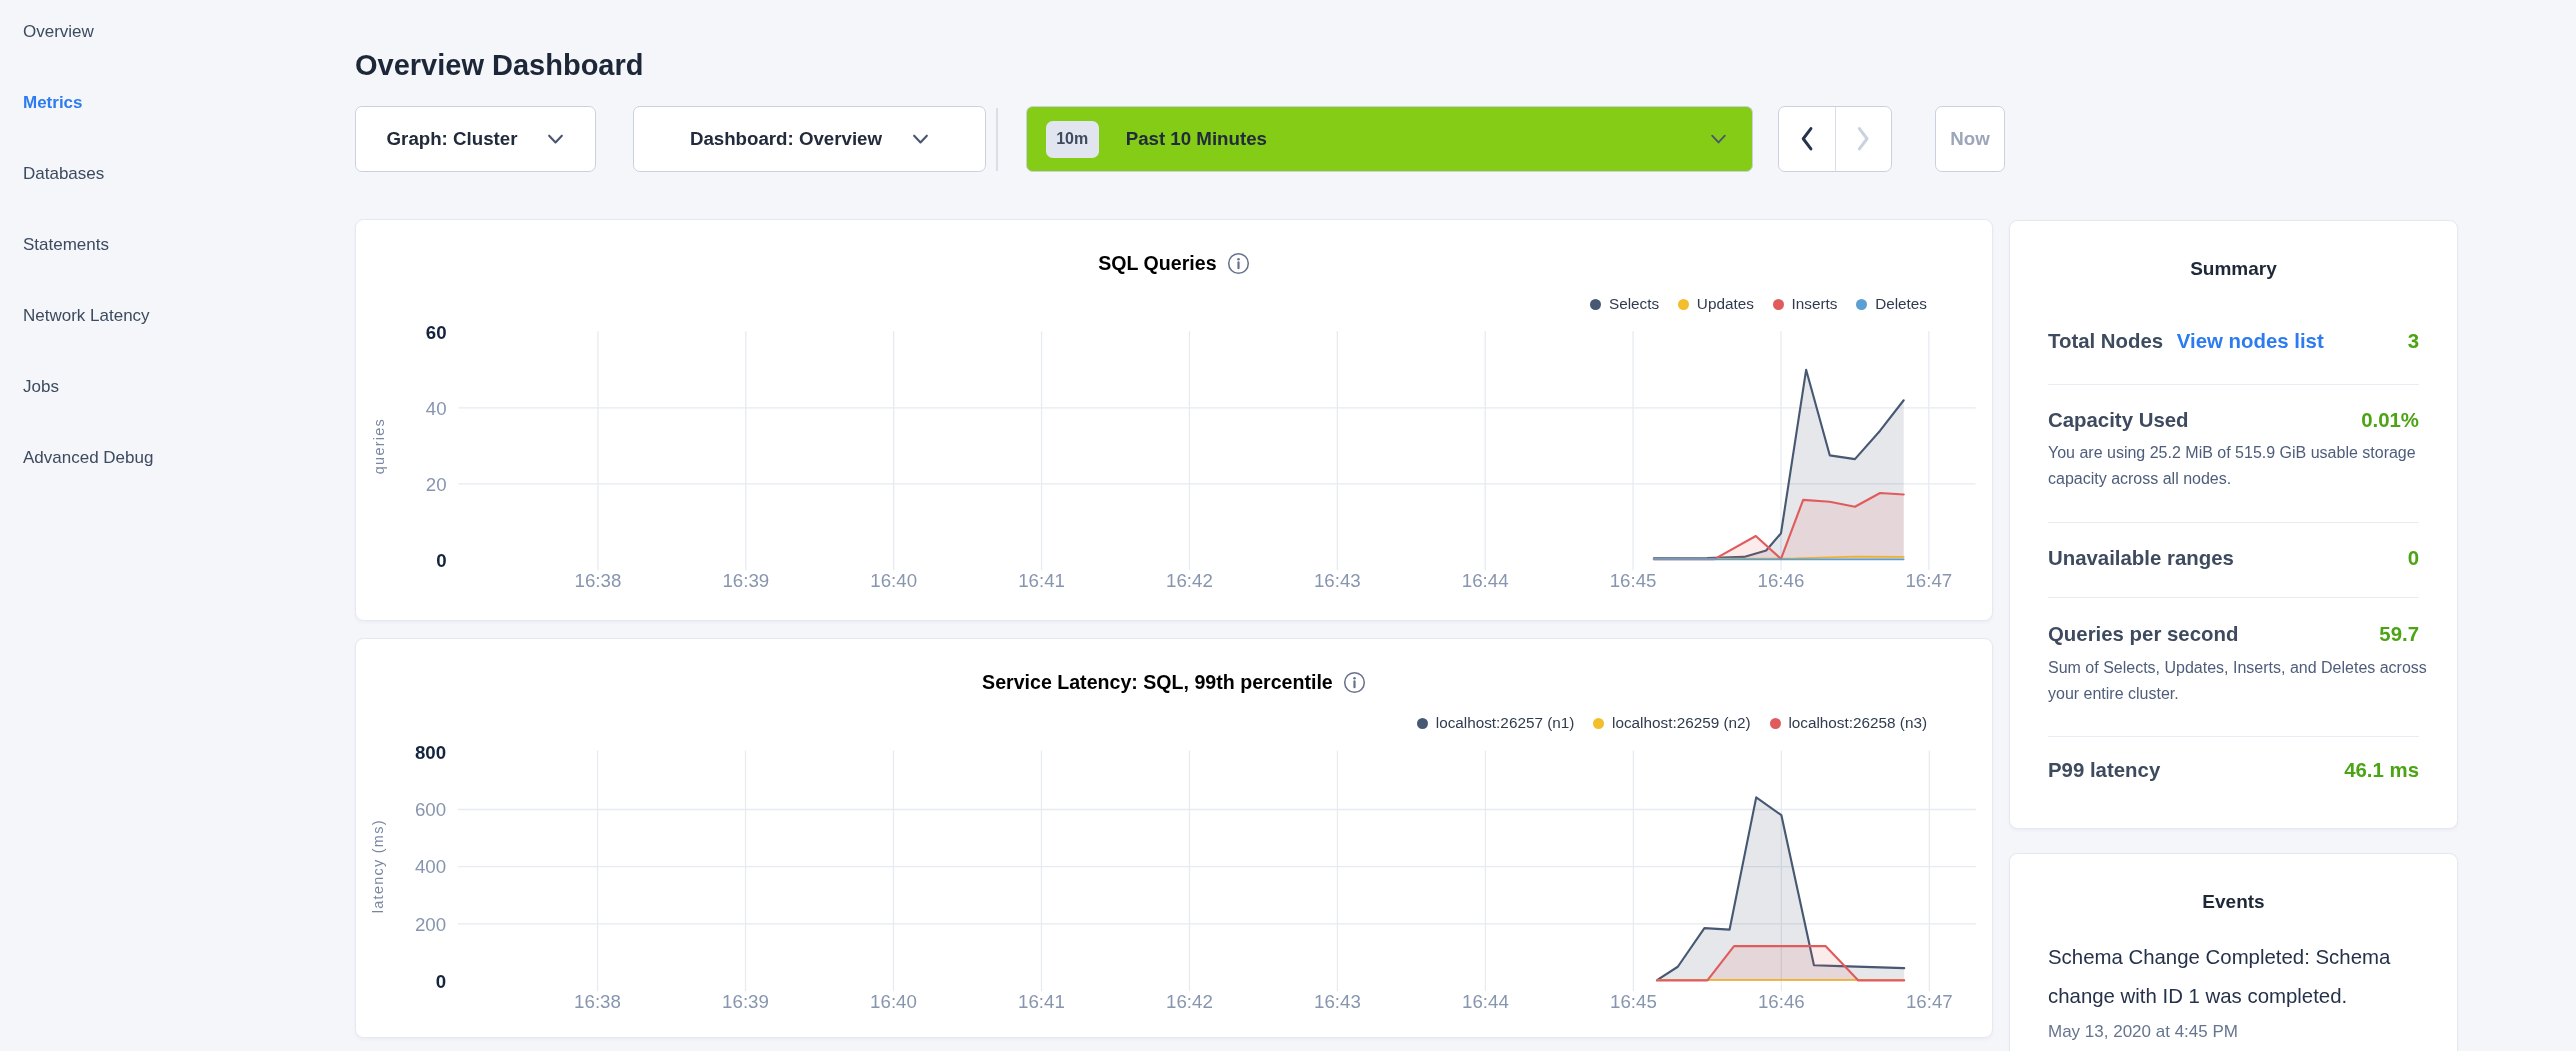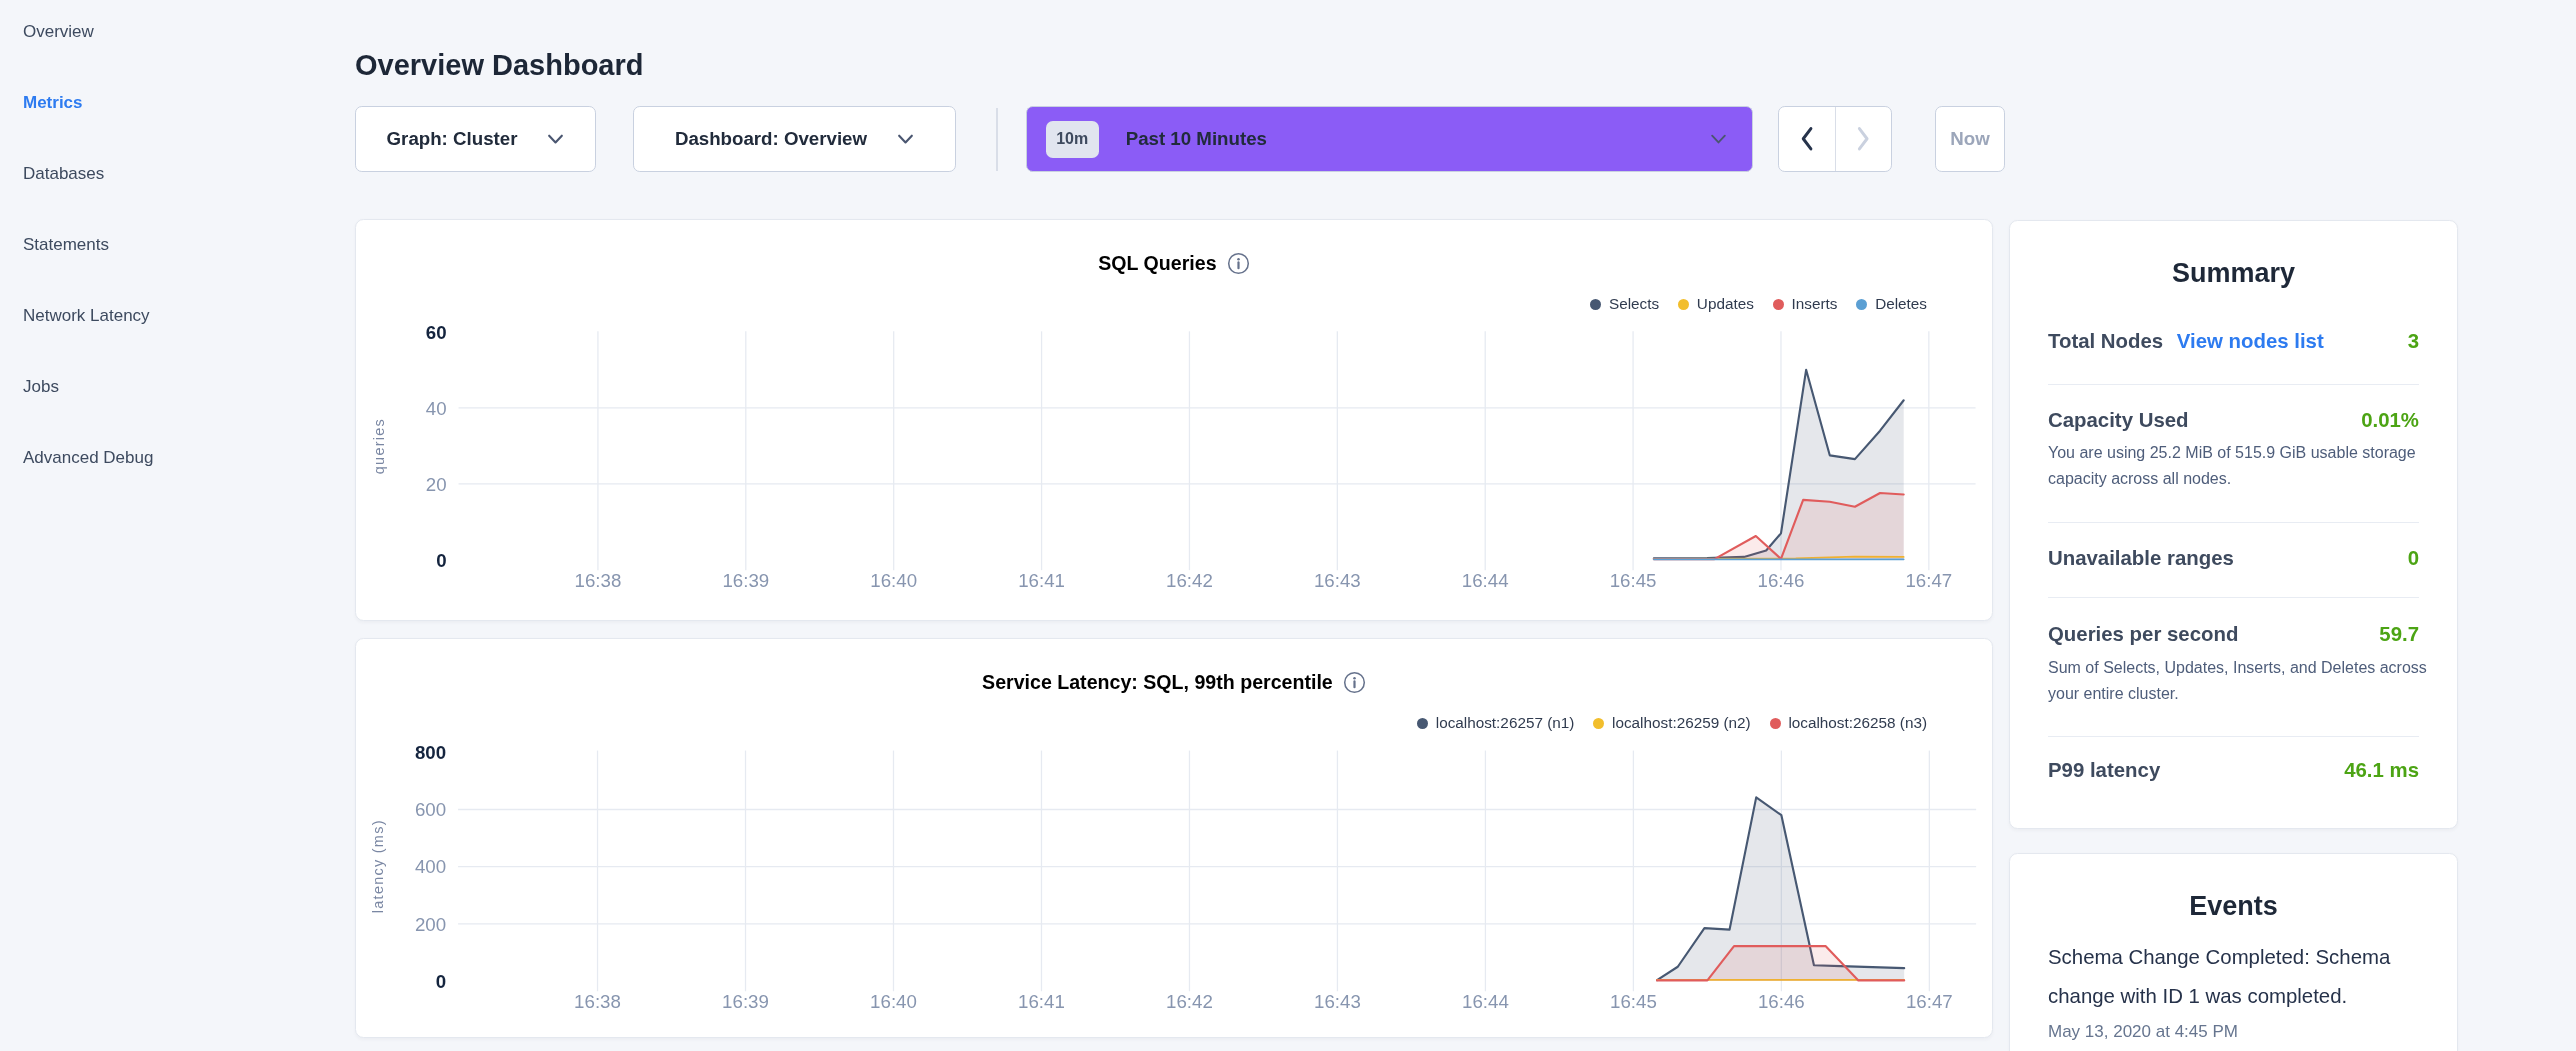--- a/index.html
+++ b/index.html
@@ -9,21 +9,21 @@
   .sidebar{position:absolute;left:23px;top:-3.4px;width:306px;}
   .side-item{height:71px;display:flex;align-items:center;font-size:17px;color:#3D4A5F;cursor:pointer;}
   .side-item.active{color:#2D7BF0;font-weight:700;}
   
   .page-title{position:absolute;left:355px;top:28px;font-size:29px;font-weight:700;color:#1D2737;line-height:37px;}
   
   .btn{position:absolute;top:106px;height:66px;background:#fff;border:1.3px solid #C9D1E0;border-radius:6.8px;
        box-sizing:border-box;display:flex;align-items:center;justify-content:center;gap:30px;cursor:pointer;}
   .btn .lbl{font-size:18.7px;font-weight:700;color:#212B3B;}
   .ctrl-divider{position:absolute;left:996px;top:108px;width:1.7px;height:63px;background:#D9DEE8;}
-  .time-box{position:absolute;left:1026px;top:106px;width:727px;height:66px;background:#8b5cf6;
+  .time-box{position:absolute;left:1026px;top:106px;width:727px;height:66px;background:#84cc16;
        border:1.3px solid #C9D1E0;border-radius:6.8px;box-sizing:border-box;display:flex;align-items:center;cursor:pointer;}
   .time-badge{margin-left:18.7px;width:53px;height:37px;background:#E1E5EF;border-radius:6.8px;
        display:flex;align-items:center;justify-content:center;font-size:16px;font-weight:700;color:#3E4A5E;}
   .time-label{margin-left:27px;font-size:18.7px;font-weight:700;color:#212B3B;}
   .time-chevron{margin-left:auto;margin-right:25.5px;}
   .arrow-group{position:absolute;left:1778px;top:106px;width:114px;height:66px;background:#fff;
        border:1.3px solid #C9D1E0;border-radius:6.8px;box-sizing:border-box;display:flex;}
   .arrow-cell{width:50%;display:flex;align-items:center;justify-content:center;cursor:pointer;}
   .arrow-cell.prev{border-right:1.3px solid #D9DEE8;}
   .now-btn{left:1935px;width:70px;}
@@ -36,21 +36,21 @@
   .chart-title{position:absolute;top:31px;left:0;right:0;display:flex;justify-content:center;align-items:center;gap:10.2px;}
   .chart-title .t{font-size:19.6px;font-weight:700;color:#000000;line-height:25.5px;}
   .legend{position:absolute;top:75px;right:65px;display:flex;align-items:center;gap:19px;text-align:right;}
   .legend .item{display:flex;align-items:center;gap:7.7px;}
   .legend .dot{width:11px;height:11px;border-radius:50%;}
   .legend .name{font-size:15.3px;color:#303B4F;}
   .chart-svg{position:absolute;left:0;top:0;}
   
   .summary-card{left:2009px;top:220px;width:449px;height:609px;}
   .events-card{left:2009px;top:853px;width:449px;height:281px;}
-  .panel-title{position:absolute;top:37px;left:0;right:0;text-align:center;font-size:27px;font-weight:700;color:#1E2838;}
+  .panel-title{position:absolute;top:37px;left:0;right:0;text-align:center;font-size:19px;font-weight:700;color:#1E2838;}
   .srow{position:absolute;left:38px;right:38px;display:flex;align-items:center;}
   .srow .lab{font-size:20.4px;font-weight:700;color:#3E4A5E;}
   .srow .link{font-size:20.4px;font-weight:700;color:#2D7BF0;margin-left:13.6px;cursor:pointer;}
   .srow .val{margin-left:auto;font-size:20.4px;font-weight:700;color:#4CA414;}
   .sdesc{position:absolute;left:38px;width:387px;font-size:16px;line-height:25.5px;color:#4E5D7A;}
   .sdivider{position:absolute;left:38px;right:38px;height:1.3px;background:#E8ECF3;}
   .event-msg{position:absolute;left:38px;top:84px;width:387px;font-size:20.4px;line-height:39px;color:#26324A;}
   .event-time{position:absolute;left:38px;top:168px;font-size:17px;color:#66758F;}
 </style>
 </head>
@@ -69,21 +69,21 @@
   </nav>
 
   <h1 class="page-title">Overview Dashboard</h1>
 
   <div class="btn" style="left:355px;width:241px;">
     <span class="lbl">Graph: Cluster</span>
     <svg width="17" height="11" viewBox="0 0 20 13">
       <path d="M2.5 2 L10 10 L17.5 2" fill="none" stroke="#4A5670" stroke-width="2.5" stroke-linecap="round" stroke-linejoin="round"></path>
     </svg>
   </div>
-  <div class="btn" style="left:633px;width:323px;">
+  <div class="btn" style="left:633px;width:353px;">
     <span class="lbl">Dashboard: Overview</span>
     <svg width="17" height="11" viewBox="0 0 20 13">
       <path d="M2.5 2 L10 10 L17.5 2" fill="none" stroke="#4A5670" stroke-width="2.5" stroke-linecap="round" stroke-linejoin="round"></path>
     </svg>
   </div>
   <div class="ctrl-divider"></div>
 
   <div class="time-box">
     <span class="time-badge">10m</span>
     <span class="time-label">Past 10 Minutes</span>

